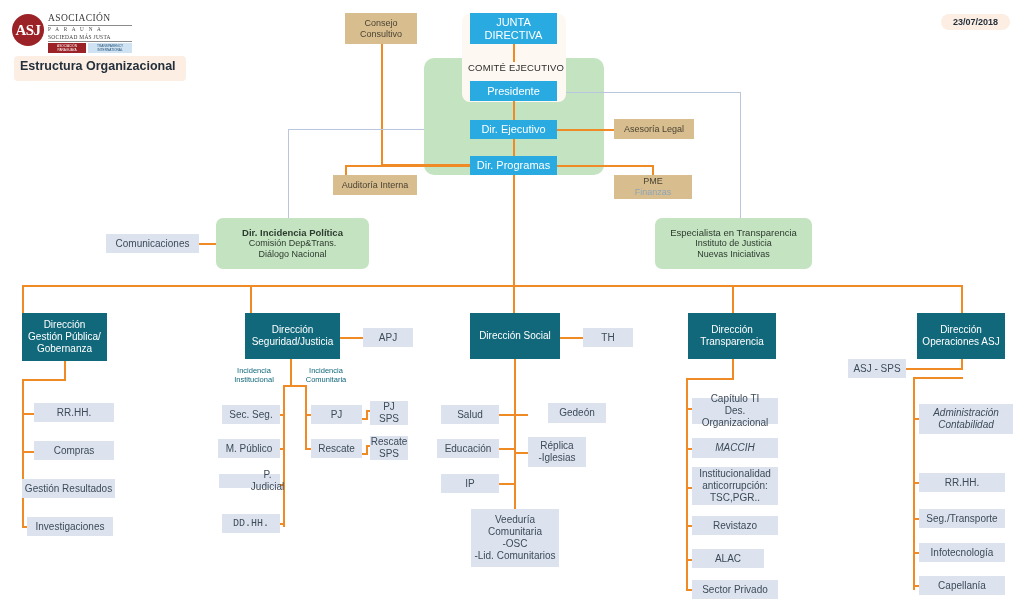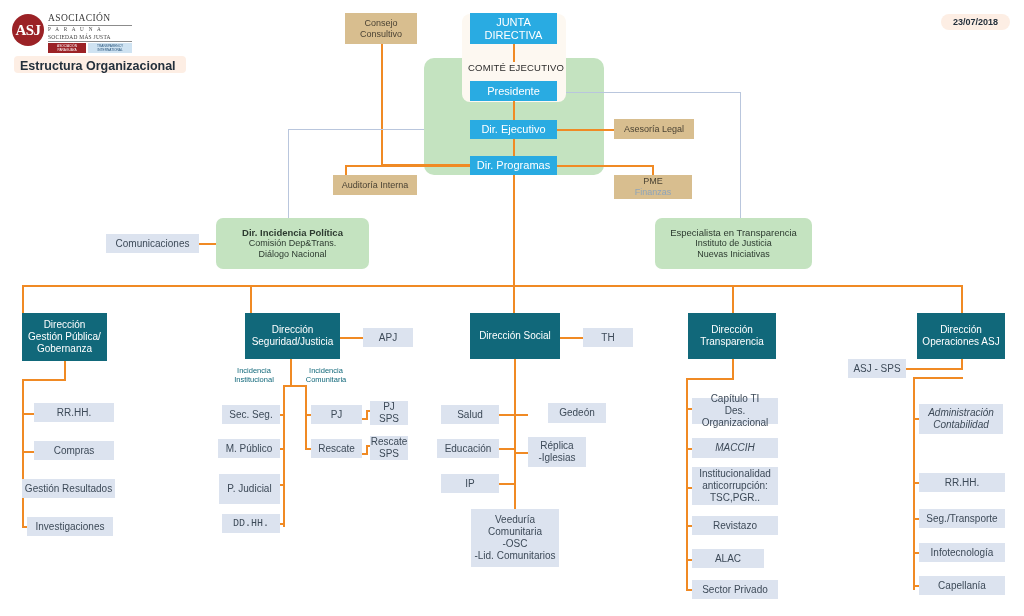--- a/index.html
+++ b/index.html
@@ -140,21 +140,21 @@
     background: #cfe3f2; color: #1b4a73;
     font-size: 3.2px; padding: 1px 2px; line-height: 1.25;
     width: 42px; text-align: center;
   }
 
   #page-title {
     position: absolute;
     left: 14px; top: 56px;
     background: #fdeee4;
     border-radius: 4px;
-    padding: 3px 10px 0 6px;
+    padding: 3px 10px 8px 6px;
     font-size: 12.5px;
     font-weight: bold;
     color: #23303c;
   }
   #doc-date {
     position: absolute;
     right: 14px; top: 14px;
     background: #fdeee4;
     border-radius: 9px;
     padding: 3px 12px;
@@ -334,21 +334,21 @@
 
   <div class="ln ln-h" style="left:305px;top:414px;width:10px;"></div>
   <div class="ln ln-h" style="left:305px;top:448px;width:10px;"></div>
 
   <div class="node lblue" style="left:222px;top:405px;width:58px;height:19px;">
     <span>Sec. Seg.</span>
   </div>
   <div class="node lblue" style="left:218px;top:439px;width:62px;height:19px;">
     <span>M. Público</span>
   </div>
-  <div class="node lblue" style="left:219px;top:474px;width:61px;height:30px;">
+  <div class="node lblue" style="left:219px;top:474px;width:61px;height:14px;padding-left:36px;">
     <span>P. Judicial</span>
   </div>
   <div class="node lblue" style="left:222px;top:514px;width:58px;height:19px;font-family:Liberation Mono, monospace;">
     <span>DD.HH.</span>
   </div>
 
   <div class="node lblue" style="left:311px;top:405px;width:51px;height:19px;">
     <span>PJ</span>
   </div>
   <div class="node lblue" style="left:311px;top:439px;width:51px;height:19px;">
@@ -450,21 +450,21 @@
   </div>
 
   <div class="ln ln-h" style="left:913px;top:377px;width:50px;"></div>
   <div class="ln ln-v" style="left:913px;top:377px;height:213px;"></div>
   <div class="ln ln-h" style="left:913px;top:418px;width:12px;"></div>
   <div class="ln ln-h" style="left:913px;top:482px;width:12px;"></div>
   <div class="ln ln-h" style="left:913px;top:518px;width:12px;"></div>
   <div class="ln ln-h" style="left:913px;top:552px;width:12px;"></div>
   <div class="ln ln-h" style="left:913px;top:585px;width:12px;"></div>
 
-  <div class="node lblue italic" style="left:919px;top:404px;width:84px;height:30px;">
+  <div class="node lblue italic" style="left:919px;top:404px;width:94px;height:30px;">
     <span class="ml">Administración<br>Contabilidad</span>
   </div>
   <div class="node lblue" style="left:919px;top:473px;width:86px;height:19px;">
     <span>RR.HH.</span>
   </div>
   <div class="node lblue" style="left:919px;top:509px;width:86px;height:19px;">
     <span>Seg./Transporte</span>
   </div>
   <div class="node lblue" style="left:919px;top:543px;width:86px;height:19px;">
     <span>Infotecnología</span>

